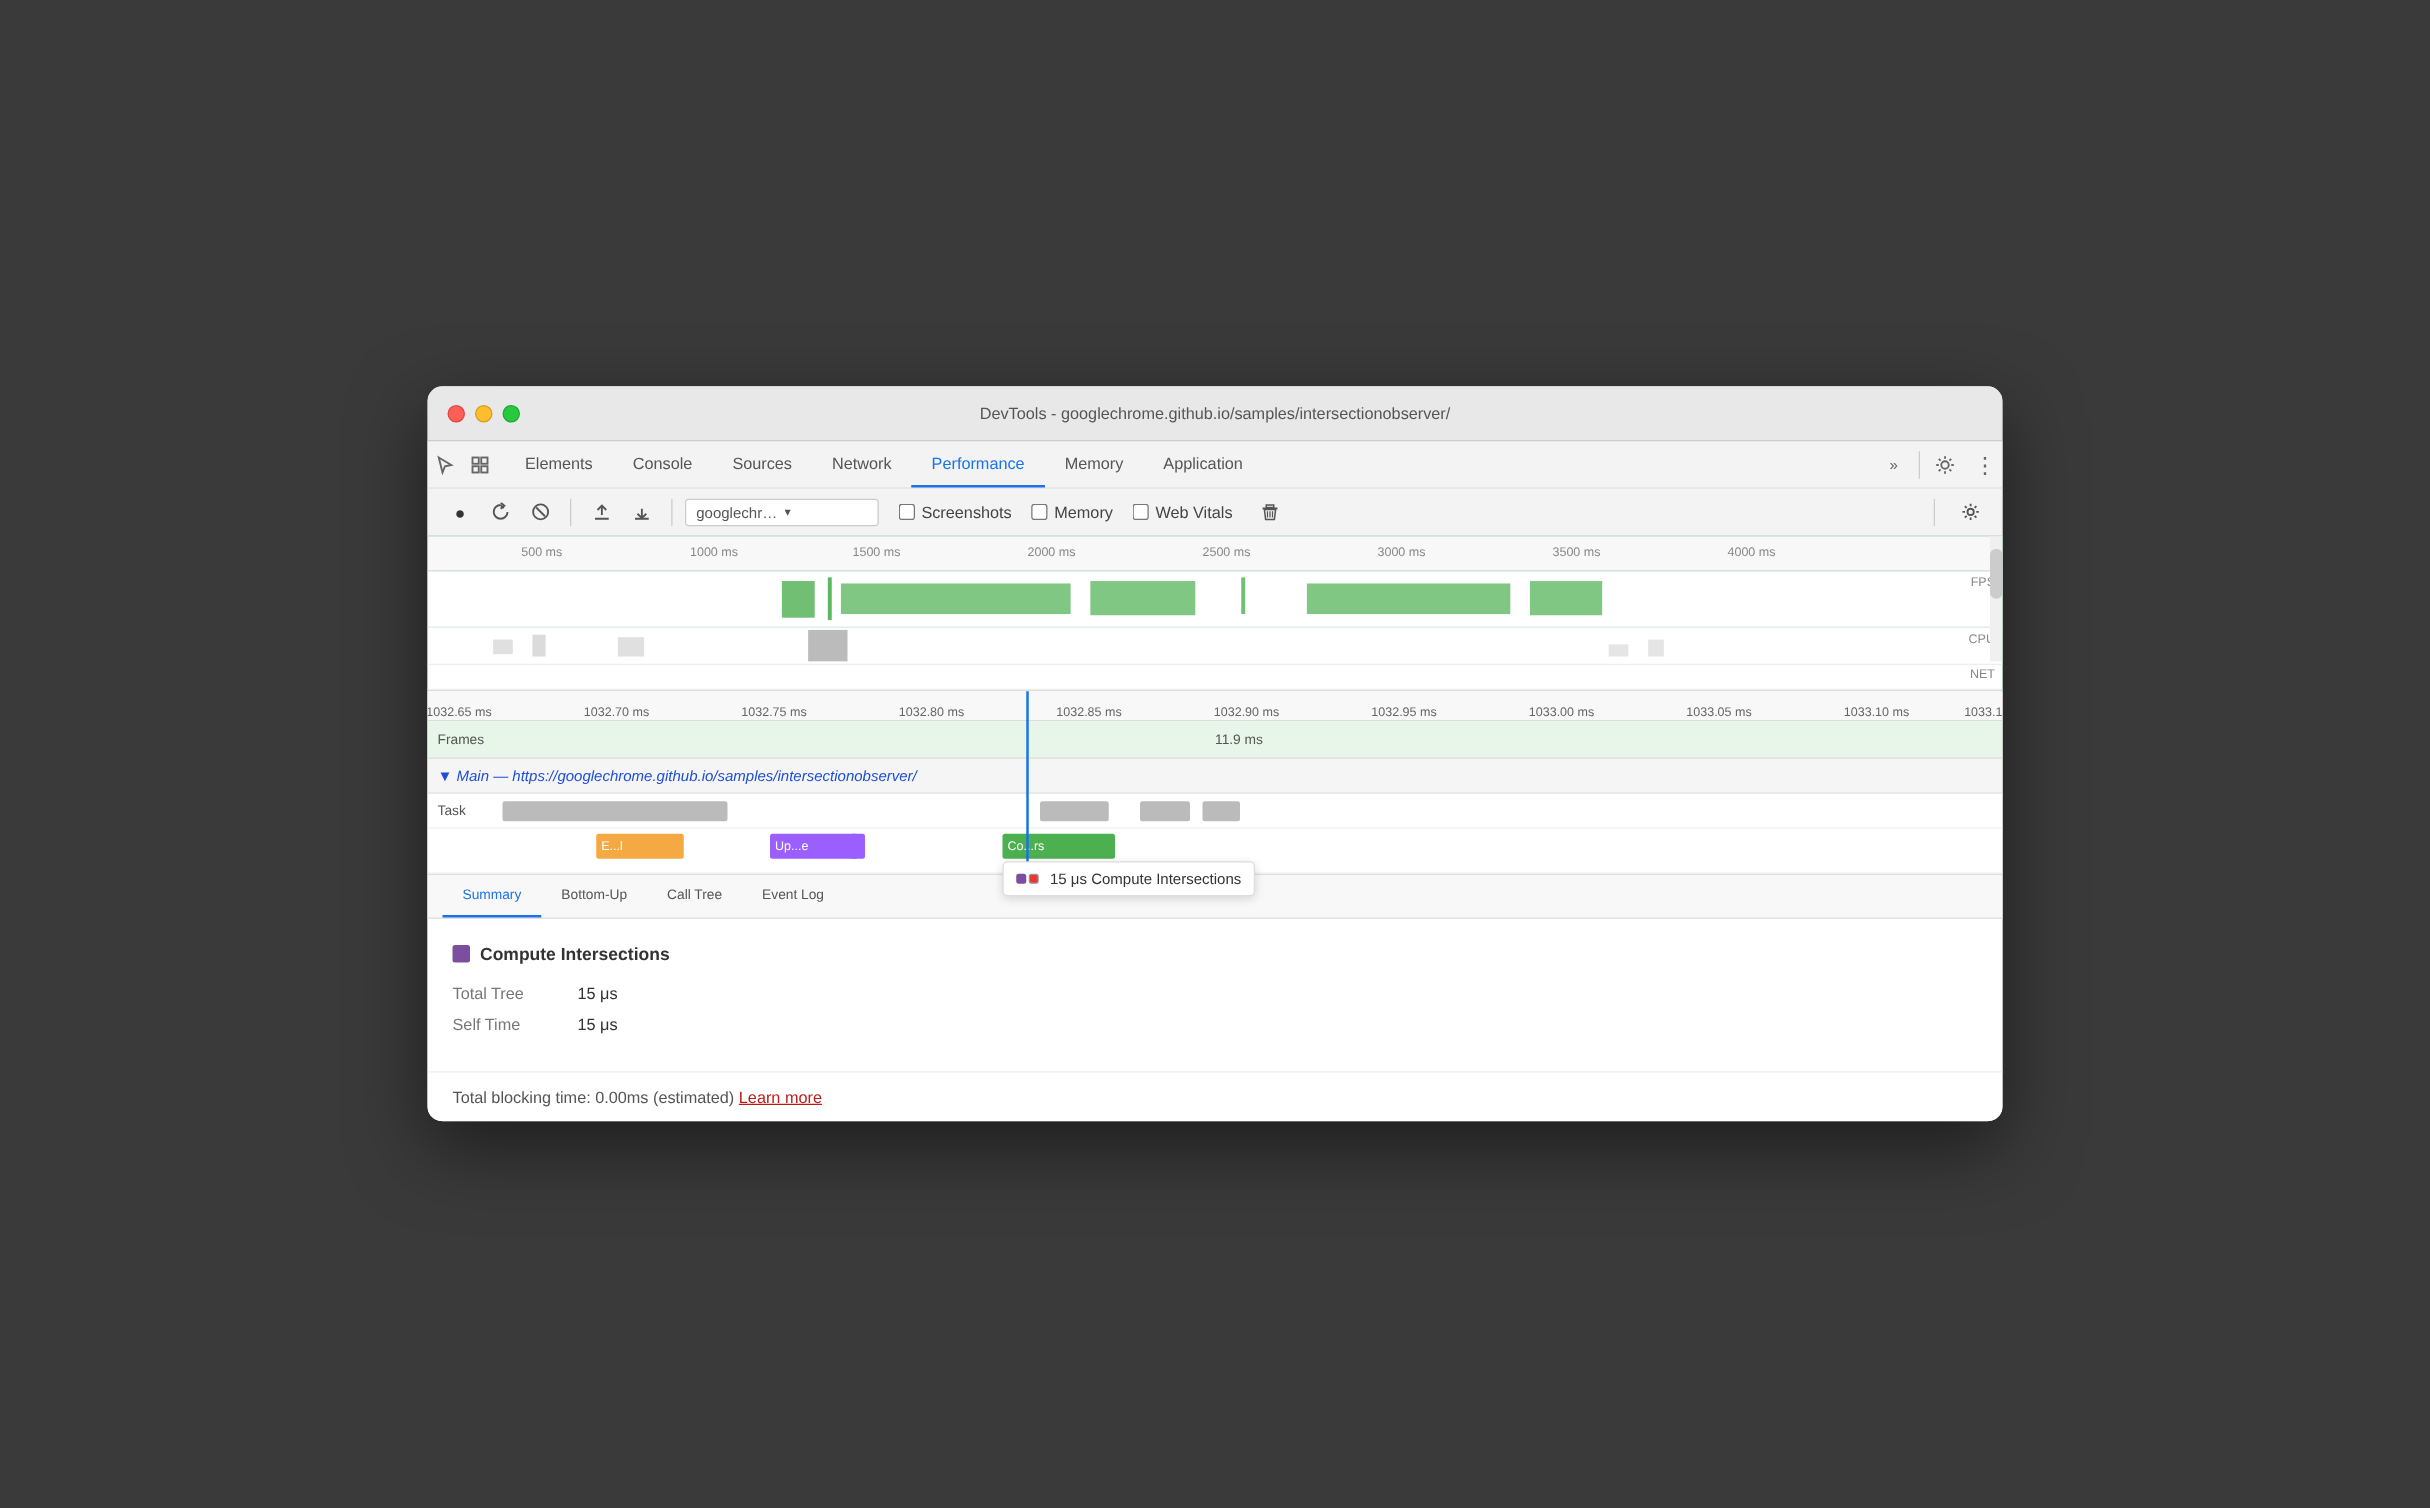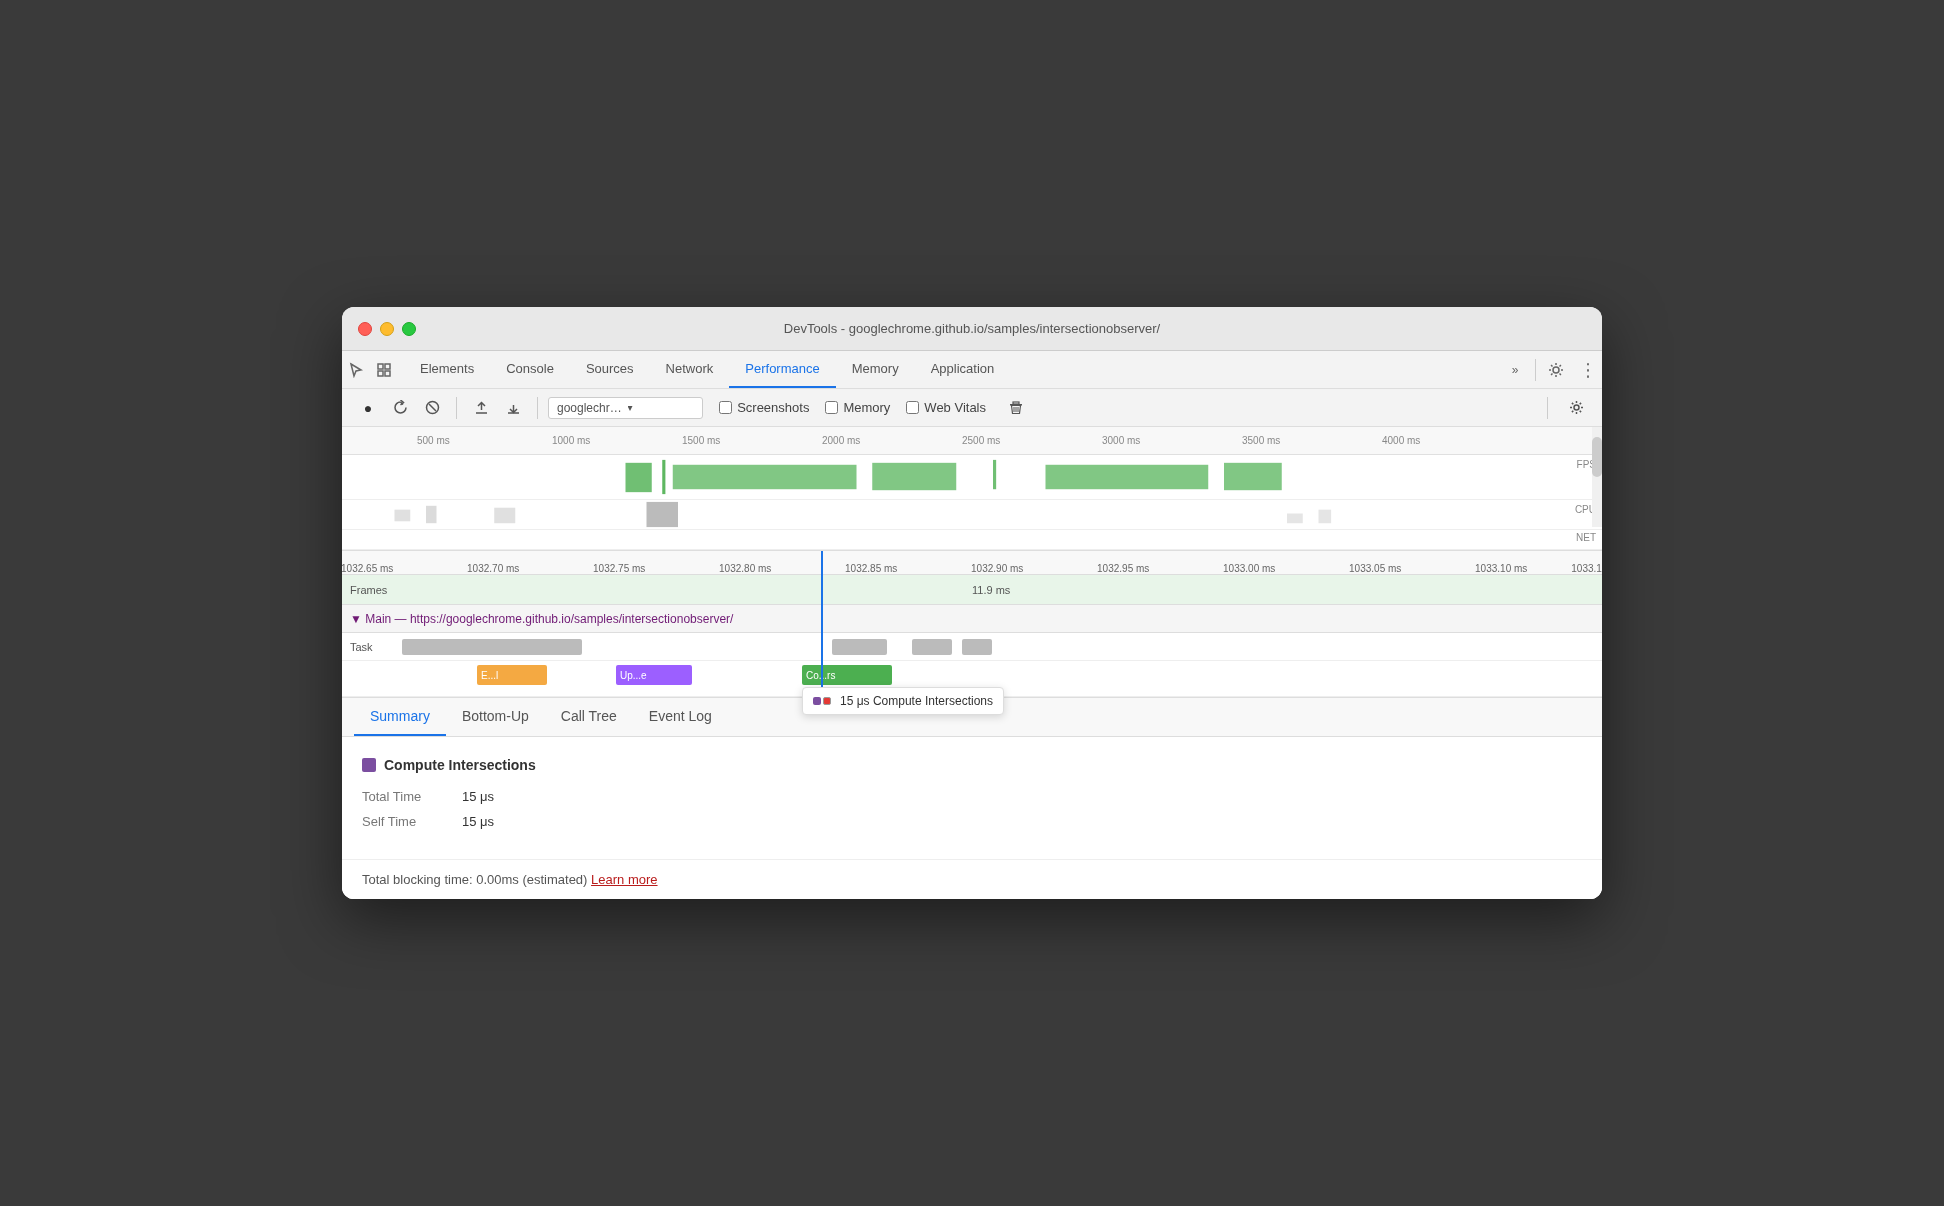--- a/index.html
+++ b/index.html
@@ -271,21 +271,22 @@
       color: #555;
     }
     .main-thread-header {
       height: 28px;
       background: #f5f5f5;
       border-bottom: 1px solid #ddd;
       display: flex;
       align-items: center;
       padding-left: 8px;
       font-size: 12px;
-      color: #701a75;
+      color: #1d4ed8;
+      font-style: italic;
     }
     .task-track {
       height: 28px;
       background: #fff;
       border-bottom: 1px solid #eee;
       position: relative;
       display: flex;
       align-items: center;
       padding-left: 8px;
     }
@@ -361,21 +362,21 @@
       background: #fff;
     }
     .bottom-tabs {
       display: flex;
       border-bottom: 1px solid #ddd;
       background: #f8f8f8;
       padding: 0 12px;
     }
     .bottom-tab {
       padding: 10px 16px;
-      font-size: 14px;
+      font-size: 11px;
       color: #555;
       cursor: pointer;
       border-bottom: 2px solid transparent;
     }
     .bottom-tab.active {
       color: #1a73e8;
       border-bottom: 2px solid #1a73e8;
     }
     .summary-panel {
       padding: 20px 20px;
@@ -673,21 +674,21 @@
         <div class="bottom-tab">Call Tree</div>
         <div class="bottom-tab">Event Log</div>
       </div>
 
       <div class="summary-panel">
         <div class="summary-title">
           <div class="summary-color-box" style="background:#7b4ea0;"></div>
           <span>Compute Intersections</span>
         </div>
         <div class="summary-row">
-          <span class="summary-key">Total Time</span>
+          <span class="summary-key">Total Tree</span>
           <span class="summary-val">15 μs</span>
         </div>
         <div class="summary-row">
           <span class="summary-key">Self Time</span>
           <span class="summary-val">15 μs</span>
         </div>
       </div>
 
       <div class="bottom-status">
         <span>Total blocking time: 0.00ms (estimated)</span>

